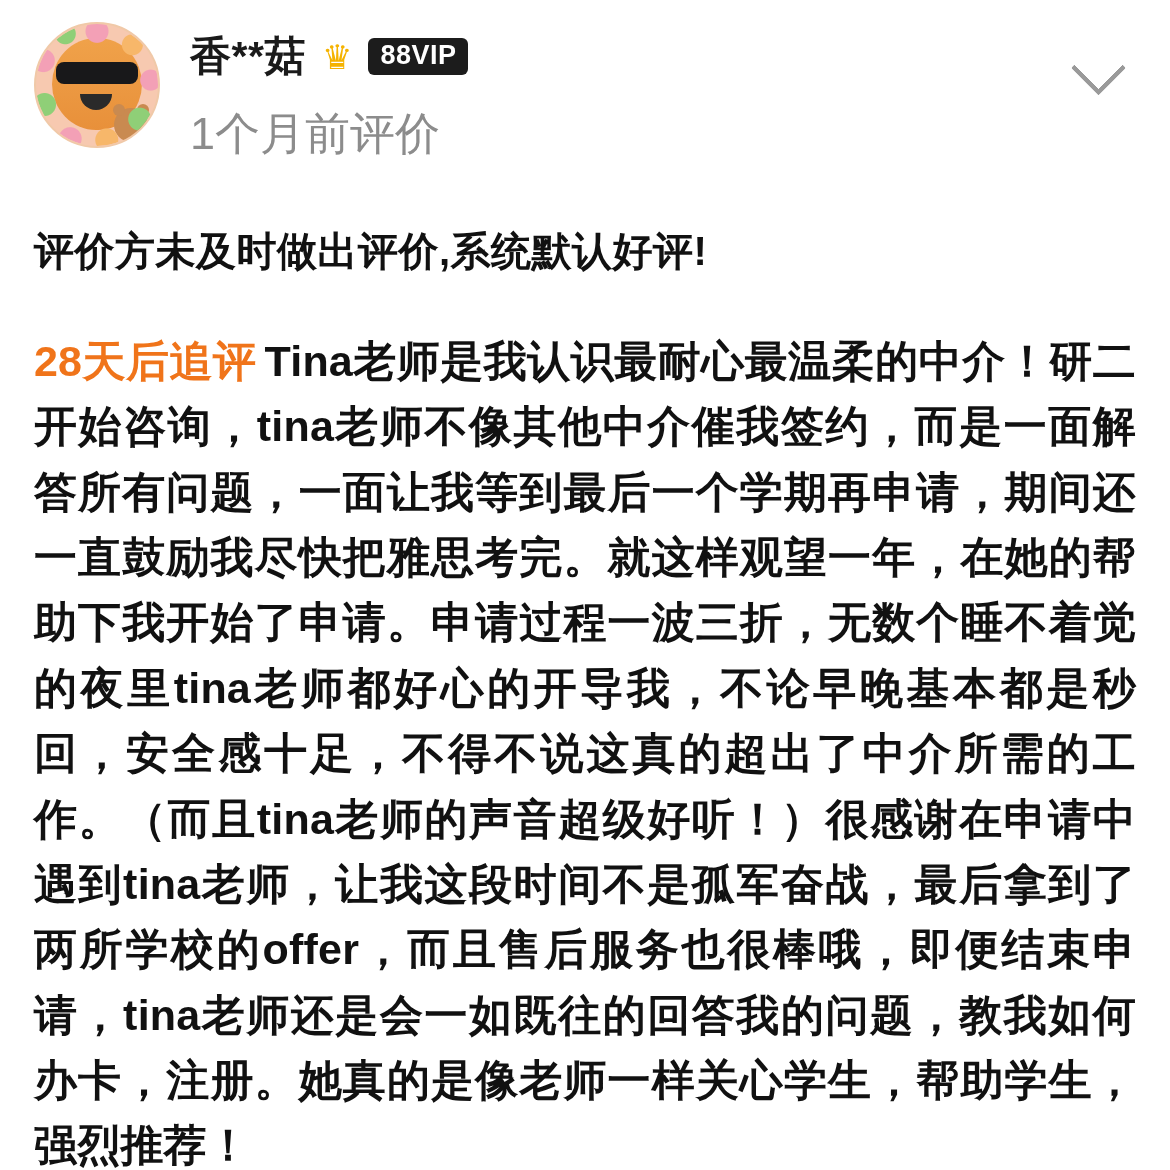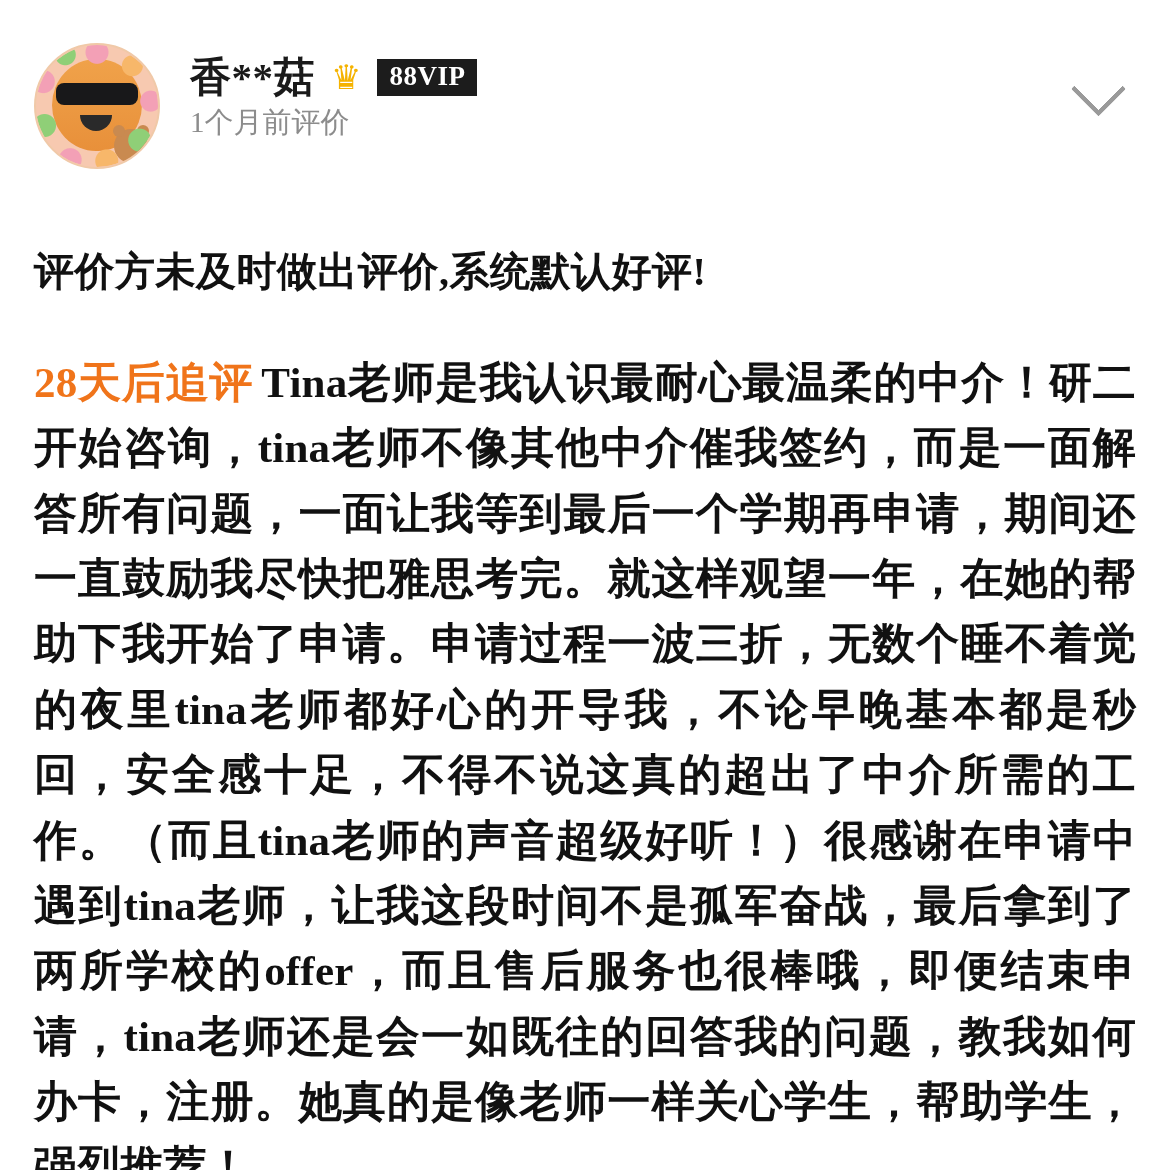--- a/index.html
+++ b/index.html
@@ -12,24 +12,23 @@
     height: 1170px;
     font-family: "Liberation Sans", sans-serif;
     color: #111111;
     overflow: hidden;
   }
 
   .review-card {
     width: 1170px;
     height: 1170px;
     box-sizing: border-box;
-    padding: 43px 34px 0 34px;
+    padding: 22px 34px 0 34px;
     background: #ffffff;
     position: relative;
-    font-family: Liberation Serif, serif;
   }
 
   
   .header {
     display: flex;
     align-items: flex-start;
     position: relative;
     height: 140px;
   }
 
@@ -119,27 +118,27 @@
     line-height: 1;
     color: #f5b301;
     display: inline-block;
   }
   .vip-badge {
     background: #1c1c1c;
     color: #ffffff;
     font-size: 27px;
     font-weight: 700;
     padding: 4px 12px 6px 12px;
-    border-radius: 0;
+    border-radius: 6px;
     line-height: 1;
     letter-spacing: 0.5px;
   }
   .timestamp {
-    margin-top: 10px;
-    font-size: 29px;
+    margin-top: 34px;
+    font-size: 45px;
     color: #8c8c8c;
     line-height: 1;
   }
 
   .collapse-btn {
     position: absolute;
     right: 10px;
     top: 26px;
     width: 56px;
     height: 56px;

